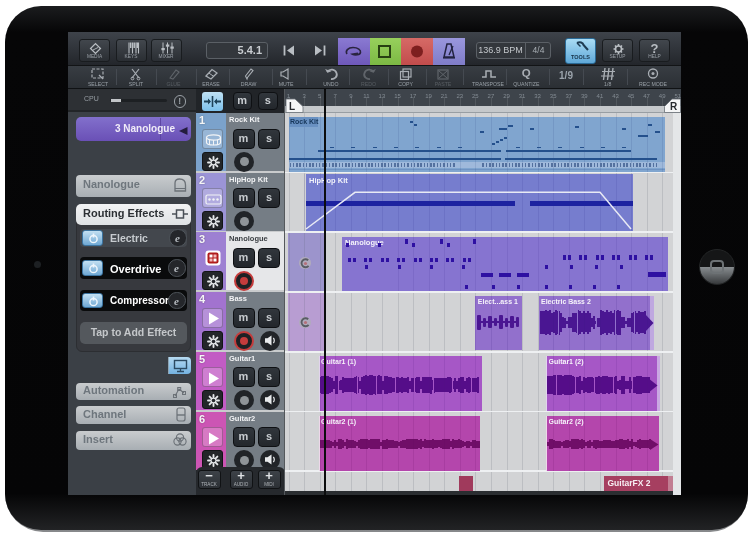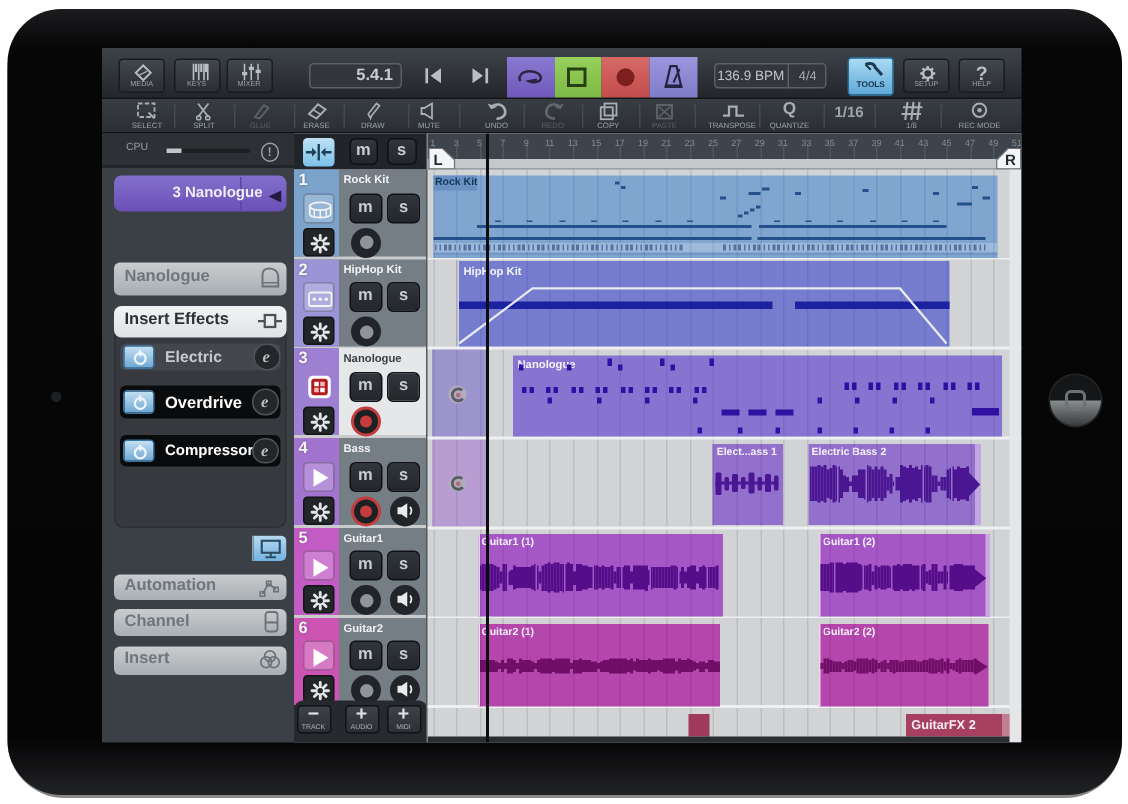--- a/index.html
+++ b/index.html
@@ -200,21 +200,21 @@
         </svg>
       </div>
       <div style="left:0;top:14px;width:38px;height:7px;font-size:5.2px;color:#9aa1a8;text-align:center;">TRANSPOSE</div>
     </div>
     <div style="left:439.3px;top:34.5px;width:38.0px;height:22.0px;">
       <div style="left:12px;top:1px;width:14px;height:12px;">
         <div style="left:0;top:-1px;width:14px;height:12px;color:#a9aeb4;font-size:11.5px;font-weight:bold;text-align:center;">Q</div>
       </div>
       <div style="left:0;top:14px;width:38px;height:7px;font-size:5.2px;color:#9aa1a8;text-align:center;">QUANTIZE</div>
     </div>
-    <div style="left:484.0px;top:38.0px;width:28.0px;height:13.0px;color:#9ba3ab;font-size:10px;font-weight:bold;text-align:center;">1/16</div>
+    <div style="left:484.0px;top:38.0px;width:28.0px;height:13.0px;color:#9ba3ab;font-size:10px;font-weight:bold;text-align:center;">1/9</div>
     <div style="left:520.7px;top:34.5px;width:38.0px;height:22.0px;">
       <div style="left:12px;top:1px;width:14px;height:12px;">
         <svg width="16" height="12">
           <path d="M4 0 L2.5 12 M8 0 L6.5 12 M12 0 L10.5 12" stroke="#a9aeb4" stroke-width="1.4"></path>
           <path d="M1 3.5 h13 M0 8 h13" stroke="#a9aeb4" stroke-width="1.2"></path>
         </svg>
       </div>
       <div style="left:0;top:14px;width:38px;height:7px;font-size:5.2px;color:#9aa1a8;text-align:center;">1/8</div>
     </div>
     <div style="left:566.0px;top:34.5px;width:38.0px;height:22.0px;">
@@ -240,21 +240,21 @@
     </svg>
     <div class="gbtn" style="left:8.0px;top:143.0px;width:115.0px;height:21.5px;">
       <div style="left:7px;top:3px;" class="gtxt">Nanologue</div>
       <svg style="left:96px;top:2.5px" width="16" height="16">
         <path d="M3 13 V5 C3 2 5 1 7.5 1 C11 1 13.5 3 13.5 7 V13 Z" fill="none" stroke="#6b7177" stroke-width="1.3"></path>
         <path d="M3 10.5 h10.5" stroke="#6b7177" stroke-width="1"></path>
       </svg>
     </div>
     <div style="left:8.0px;top:171.5px;width:115.0px;height:148.5px;background:#37393e;border-radius:6px;border:1px solid #2c2e32;"></div>
     <div style="left:8.0px;top:171.5px;width:115.0px;height:21.5px;background:linear-gradient(#f2f3f4,#dfe2e4);border-radius:5px;">
-      <div style="left:7px;top:3px;font-size:11px;font-weight:bold;color:#2c3034;">Insert Effects</div>
+      <div style="left:7px;top:3px;font-size:11px;font-weight:bold;color:#2c3034;">Routing Effects</div>
       <svg style="left:96px;top:4px" width="16" height="13">
         <rect x="4.5" y="2" width="7" height="8" fill="none" stroke="#4b5158" stroke-width="1.5"></rect>
         <path d="M0 6 h4.5 M11.5 6 h4.5" stroke="#4b5158" stroke-width="1.5"></path>
       </svg>
     </div>
     <div style="left:12.0px;top:196.5px;width:107.0px;height:18.5px;background:#43474d;border-radius:4px;"></div>
     <div style="left:14.0px;top:198.0px;width:21.0px;height:15.5px;background:linear-gradient(#c3e0f2,#6fa8d4);border:1px solid #3c74a0;border-radius:3px;">
       <svg style="left:5px;top:2px" width="11" height="11">
         <circle cx="5.5" cy="6" r="3.6" fill="none" stroke="#eef6fc" stroke-width="1.5"></circle>
         <path d="M5.5 0.5 v4" stroke="#eef6fc" stroke-width="1.6"></path>
@@ -279,20 +279,21 @@
     <div style="left:14.0px;top:260.5px;width:21.0px;height:15.5px;background:linear-gradient(#c3e0f2,#6fa8d4);border:1px solid #3c74a0;border-radius:3px;">
       <svg style="left:5px;top:2px" width="11" height="11">
         <circle cx="5.5" cy="6" r="3.6" fill="none" stroke="#eef6fc" stroke-width="1.5"></circle>
         <path d="M5.5 0.5 v4" stroke="#eef6fc" stroke-width="1.6"></path>
       </svg>
     </div>
     <div style="left:42.0px;top:263.0px;width:58.0px;height:13.0px;color:#fff;font-size:10px;font-weight:bold;white-space:nowrap;">Compressor</div>
     <div style="left:100.0px;top:259.5px;width:17.5px;height:17.5px;background:#24262a;border:1.5px solid #4e545a;border-radius:50%;">
       <div style="left:5px;top:2px;color:#b9bec3;font-size:11px;font-style:italic;font-family:'Liberation Serif',serif;font-weight:bold;">e</div>
     </div>
+    <div style="left:12.0px;top:290.0px;width:107.0px;height:21.5px;background:#54585d;border-radius:5px;color:#c4c7ca;font-size:10.5px;font-weight:bold;text-align:center;line-height:21px;">Tap to Add Effect</div>
     <div style="left:100.0px;top:324.8px;width:23.0px;height:17.5px;background:linear-gradient(#b5daf2,#74b2e0);border-radius:0 4px 4px 0;border-left:1px solid #8fa6b5;">
       <svg style="left:4px;top:2px" width="15" height="14">
         <rect x="1.5" y="1.5" width="12" height="8" fill="none" stroke="#2c4a62" stroke-width="1.4"></rect>
         <path d="M7.5 9.5 v2.5 M4 12.5 h7" stroke="#2c4a62" stroke-width="1.3"></path>
       </svg>
     </div>
     <div class="gbtn" style="left:8.0px;top:373.5px;width:115.0px;height:18.0px;">
       <div style="left:7px;top:2px;" class="gtxt">Channel</div>
       <svg style="left:99px;top:1.5px" width="12" height="15">
         <rect x="2" y="1" width="8" height="13" rx="2" fill="none" stroke="#6b7177" stroke-width="1.2"></rect>

